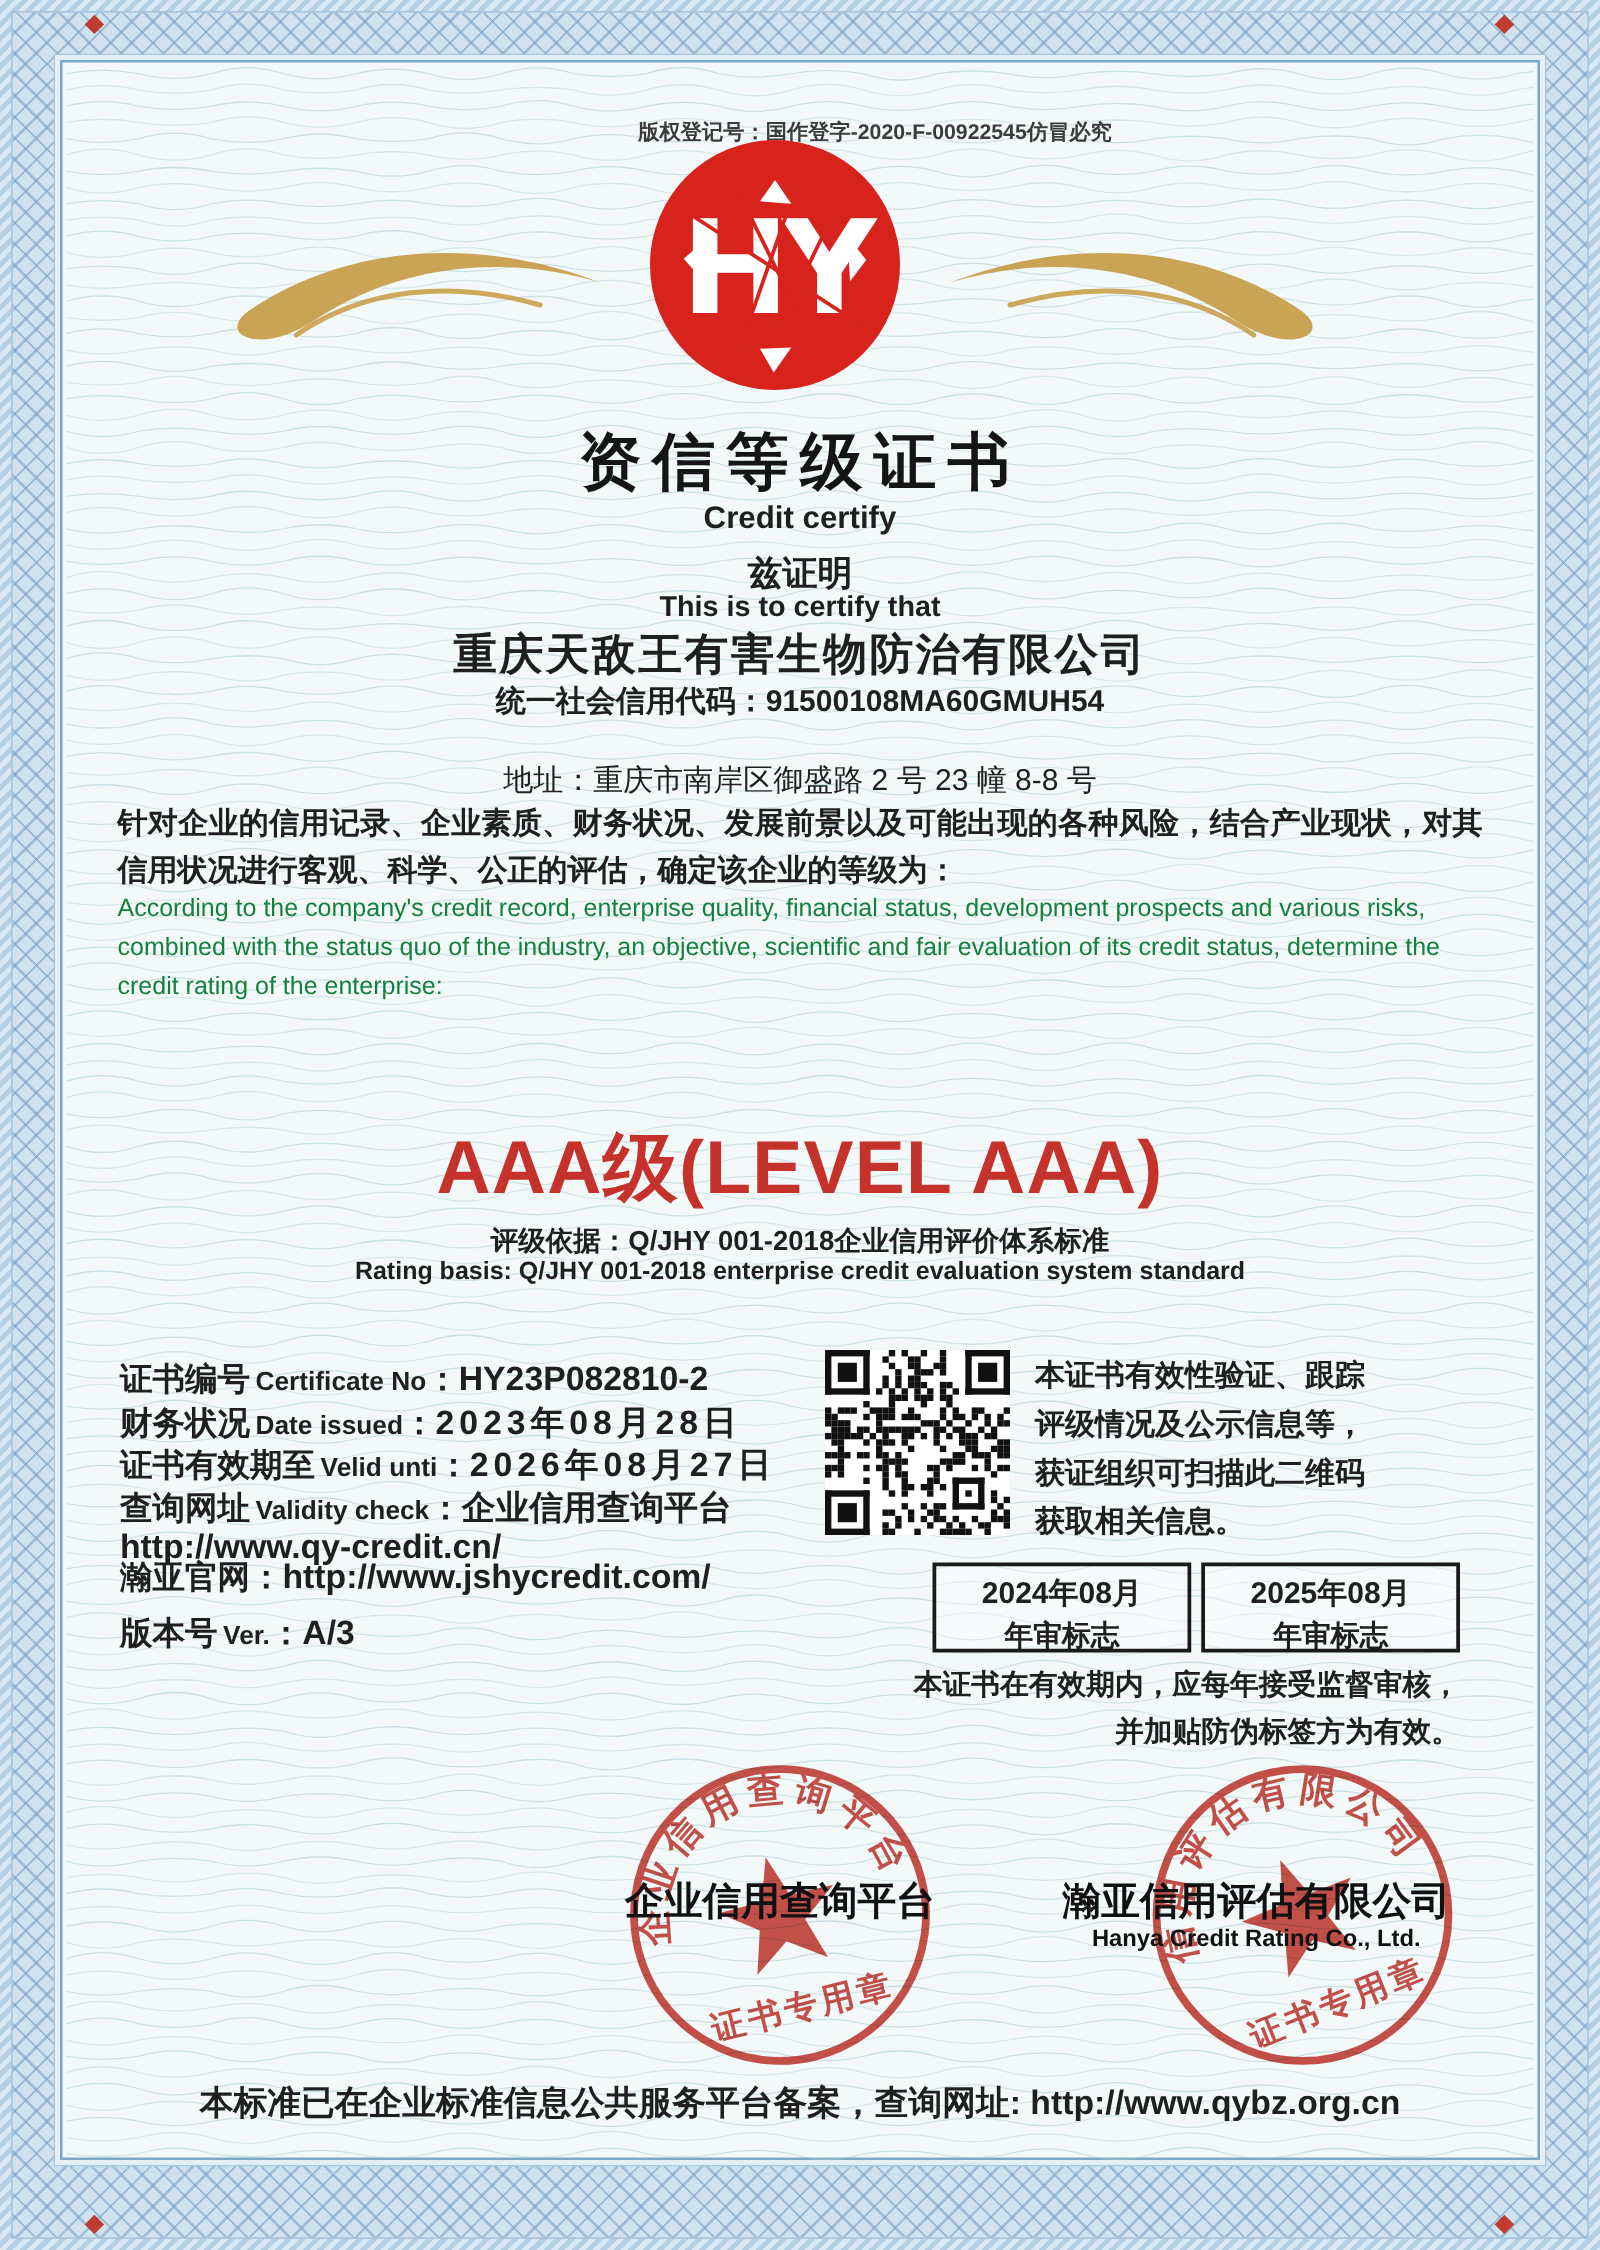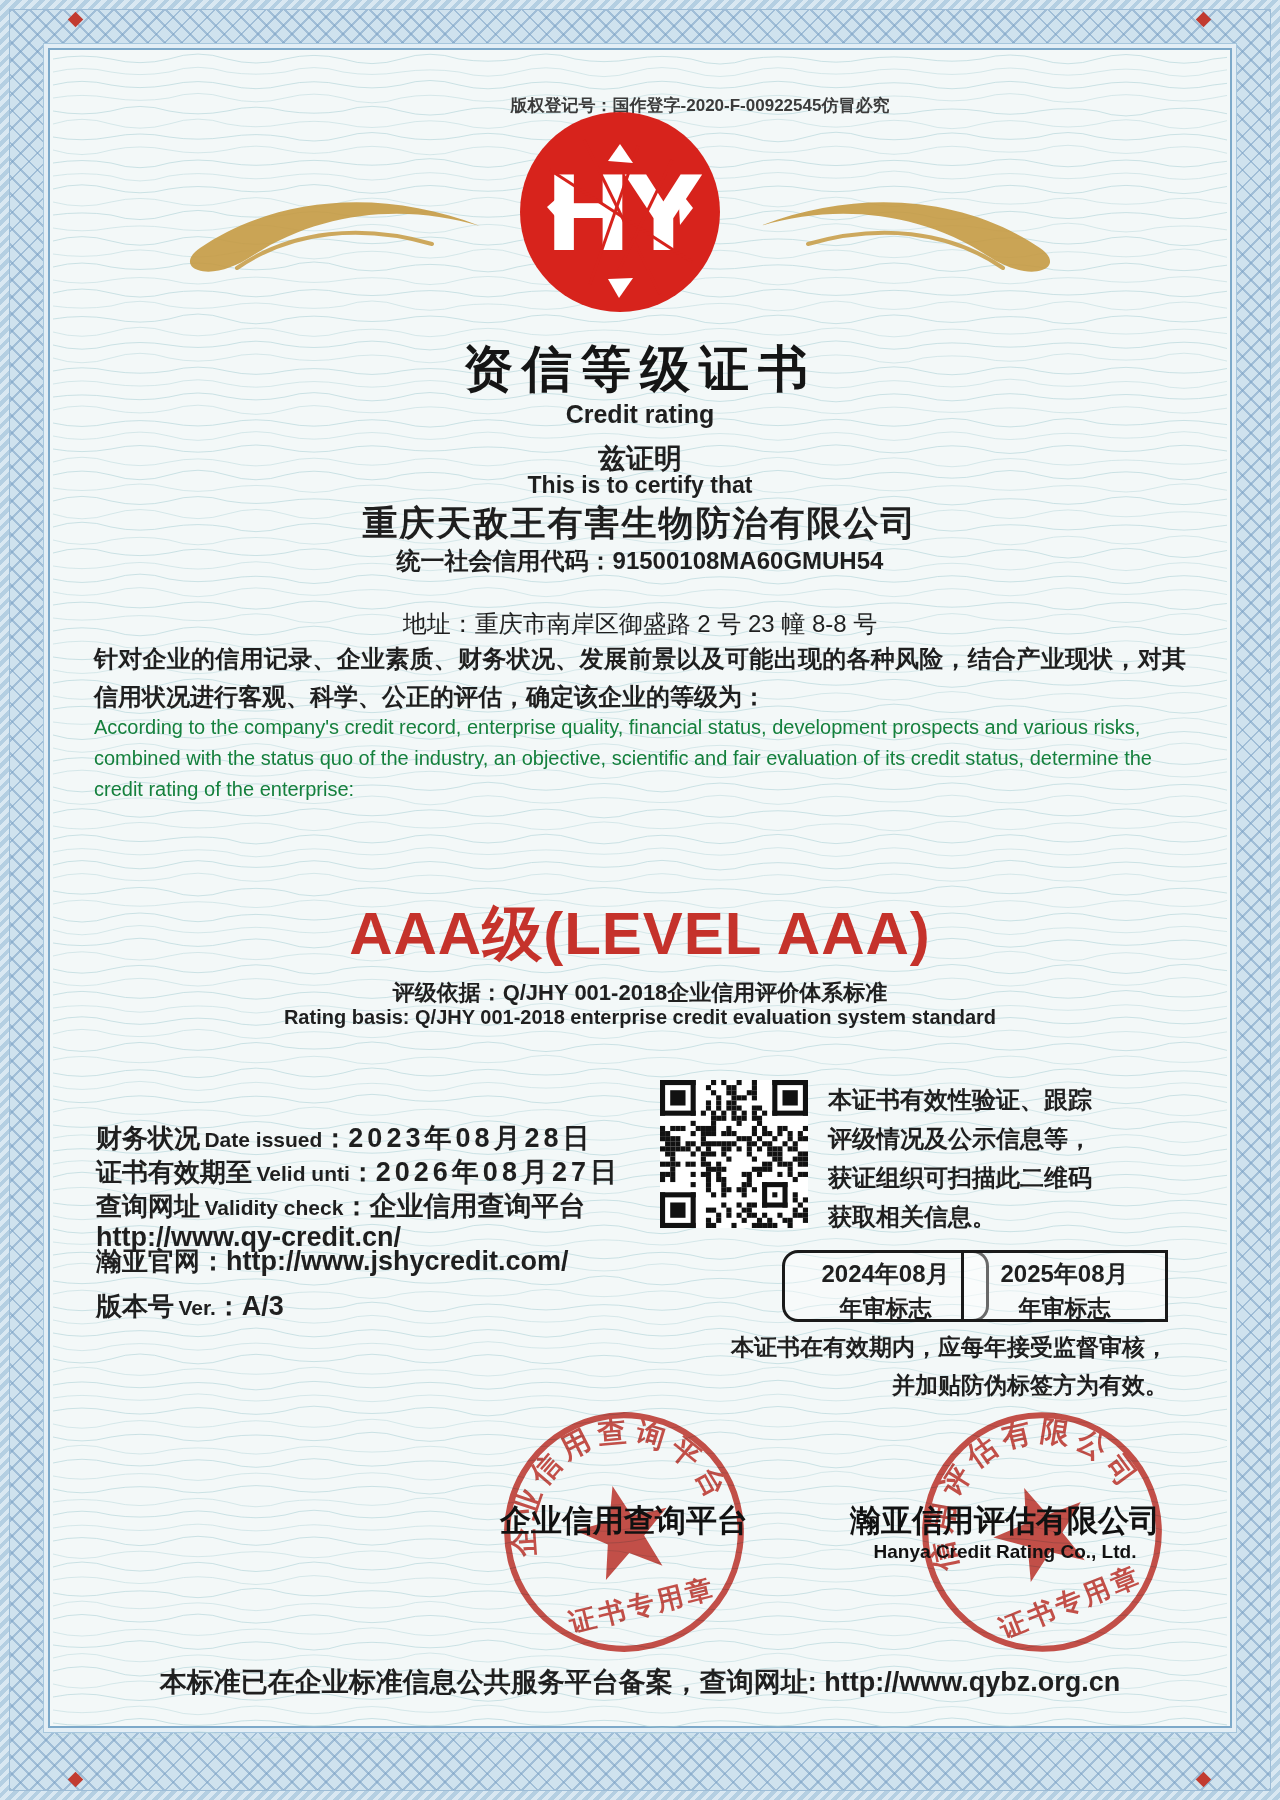--- a/index.html
+++ b/index.html
@@ -231,34 +231,38 @@
       <g fill="#ffffff">
         <polygon points="27,95 45,79 42,112"></polygon>
         <polygon points="173,96 158,77 160,113"></polygon>
         <polygon points="100,32 88,49 113,51"></polygon>
         <polygon points="99,186 88,167 113,166"></polygon>
       </g>
     </svg>
   </div>
 
   <div class="abs center-block title-zh">资信等级证书</div>
-  <div class="abs center-block title-en">Credit rating</div>
+  <div class="abs center-block title-en">Credit certify</div>
   <div class="abs center-block certify-zh">兹证明</div>
   <div class="abs center-block company">重庆天敌王有害生物防治有限公司</div>
   <div class="abs center-block certify-en">This is to certify that</div>
   <div class="abs center-block code">统一社会信用代码：91500108MA60GMUH54</div>
   <div class="abs center-block address">地址：重庆市南岸区御盛路 2 号 23 幢 8-8 号</div>
 
   <div class="abs body-zh">针对企业的信用记录、企业素质、财务状况、发展前景以及可能出现的各种风险，结合产业现状，对其信用状况进行客观、科学、公正的评估，确定该企业的等级为：</div>
   <div class="abs body-en">According to the company's credit record, enterprise quality, financial status, development prospects and various risks, combined with the status quo of the industry, an objective, scientific and fair evaluation of its credit status, determine the credit rating of the enterprise:</div>
 
   <div class="abs center-block level">AAA级(LEVEL AAA)</div>
   <div class="abs center-block basis-zh">评级依据：Q/JHY 001-2018企业信用评价体系标准</div>
   <div class="abs center-block basis-en">Rating basis: Q/JHY 001-2018 enterprise credit evaluation system standard</div>
 
+  <div class="abs d-row" style="top:1086px;">
+    <span class="d-zh">证书编号</span>
+    <span class="d-en">Certificate No</span><span class="d-zh">：</span><span class="d-val">HY23P082810-2</span>
+  </div>
   <div class="abs d-row" style="top:1120px;">
     <span class="d-zh">财务状况</span>
     <span class="d-en">Date issued</span><span class="d-zh">：</span><span class="d-val spread">2023年08月28日</span>
   </div>
   <div class="abs d-row" style="top:1154px;">
     <span class="d-zh">证书有效期至</span>
     <span class="d-en">Velid unti</span><span class="d-zh">：</span><span class="d-val spread">2026年08月27日</span>
   </div>
   <div class="abs d-row" style="top:1188px;">
     <span class="d-zh">查询网址</span>
@@ -548,21 +552,21 @@
         <rect x="105" y="140" width="5" height="5" fill="#111"></rect>
         <rect x="110" y="140" width="5" height="5" fill="#111"></rect>
         <rect x="125" y="140" width="5" height="5" fill="#111"></rect>
       </svg>
   </div>
   <div class="abs qr-line" style="top:1084px;">本证书有效性验证、跟踪</div>
   <div class="abs qr-line" style="top:1123px;">评级情况及公示信息等，</div>
   <div class="abs qr-line" style="top:1162px;">获证组织可扫描此二维码</div>
   <div class="abs qr-line" style="top:1201px;">获取相关信息。</div>
 
-  <div class="abs badge" style="left:782px;width:201px;border-radius:16px;">
+  <div class="abs badge" style="left:746px;width:201px;">
     <div class="month">2024年08月</div>
     <div class="blabel">年审标志</div>
   </div>
   <div class="abs badge" style="left:961px;width:201px;">
     <div class="month">2025年08月</div>
     <div class="blabel">年审标志</div>
   </div>
 
   <div class="abs note" style="top:1332px;">本证书在有效期内，应每年接受监督审核，</div>
   <div class="abs note" style="top:1370px;">并加贴防伪标签方为有效。</div>

